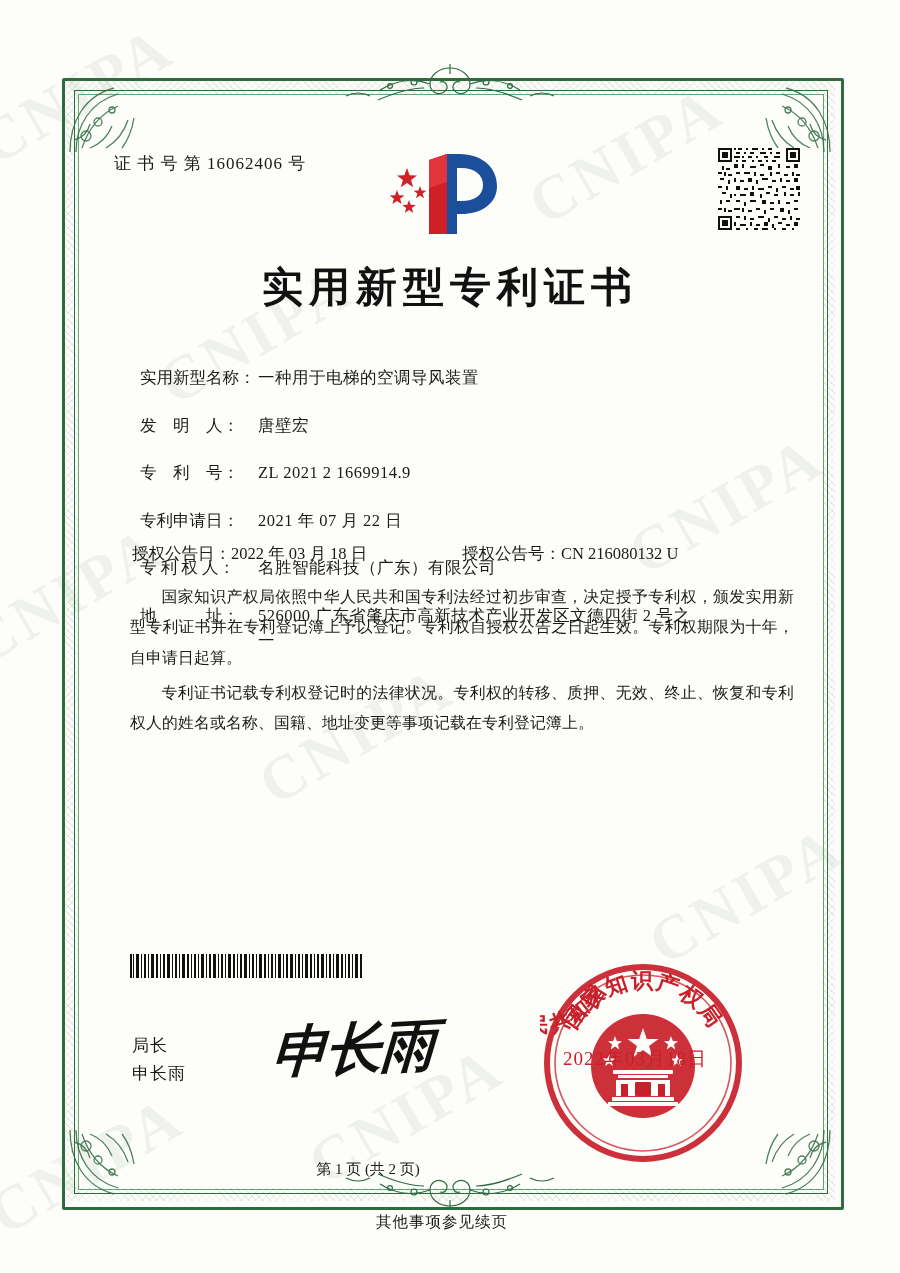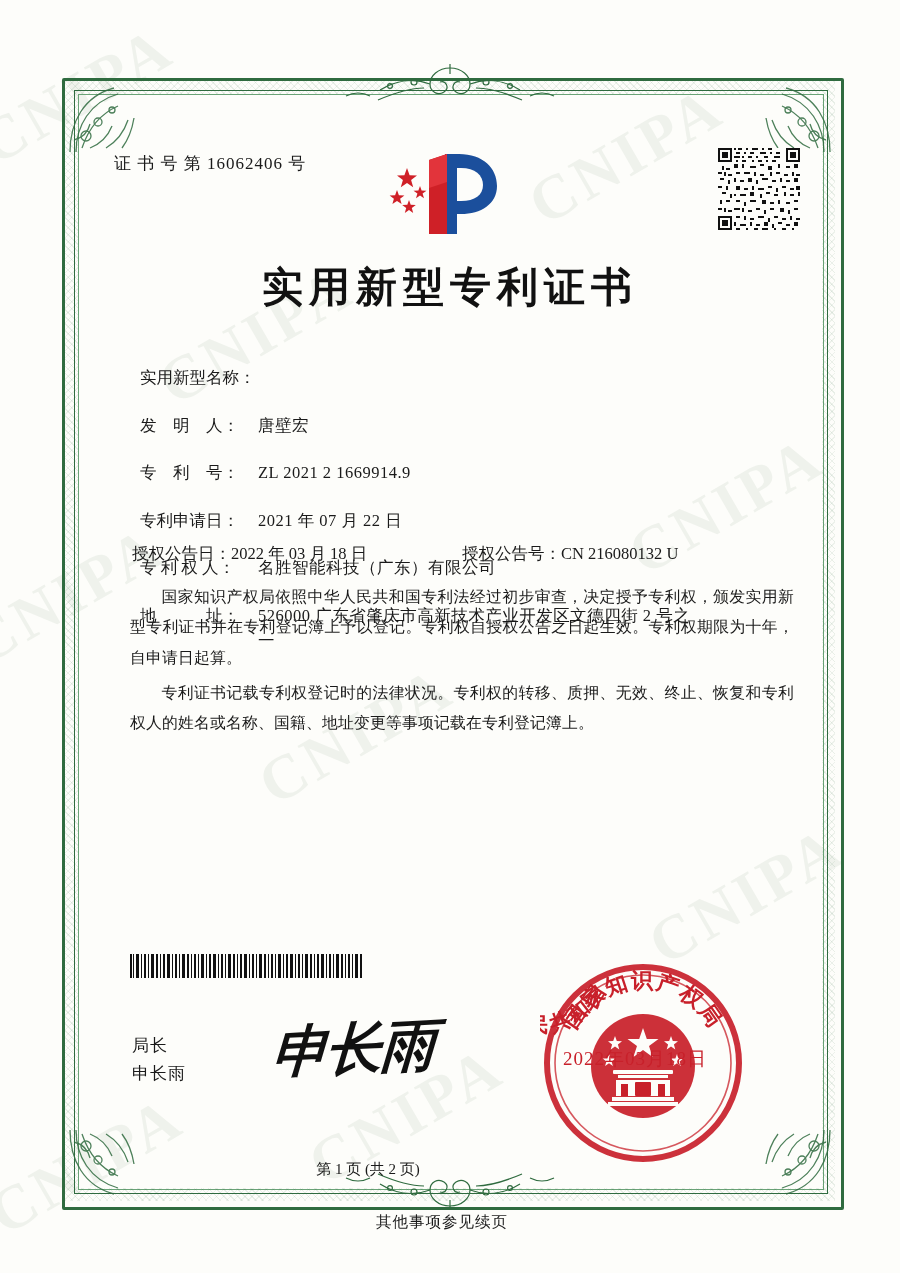--- a/index.html
+++ b/index.html
@@ -562,20 +562,21 @@
         </g>
       </svg>
     </div>
 
     <div class="title">实用新型专利证书</div>
 
     <div class="fields">
 
       <div class="field">
         <div class="f-label">实用新型名称：</div>
+        <div class="f-value">一种用于电梯的空调导风装置</div>
       </div>
 
       <div class="field">
         <div class="f-label">发　明　人：</div>
         <div class="f-value">唐壁宏</div>
       </div>
 
       <div class="field">
         <div class="f-label">专　利　号：</div>
         <div class="f-value">ZL 2021 2 1669914.9</div>

